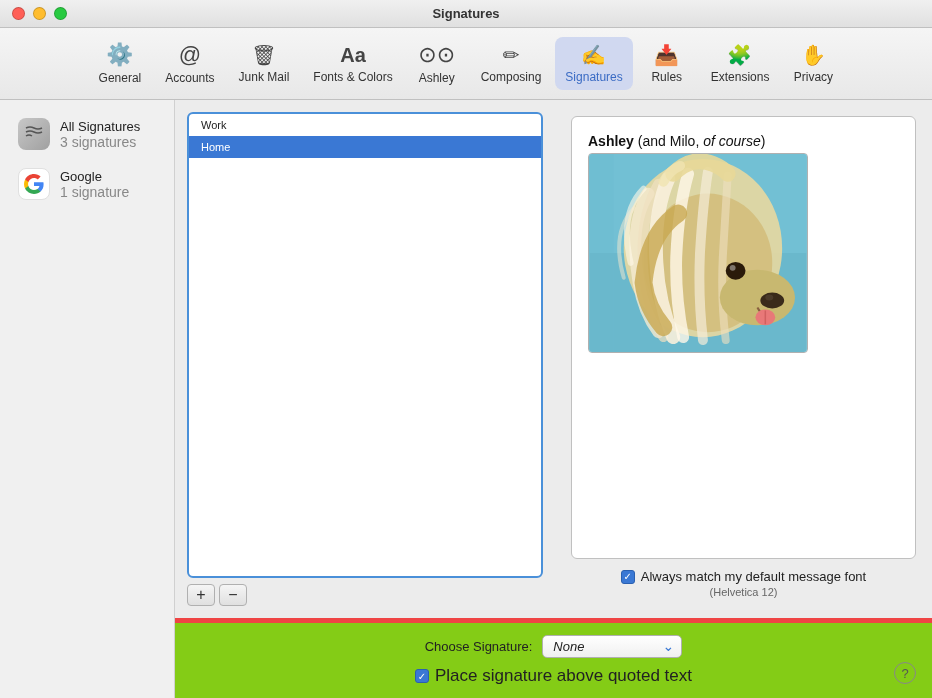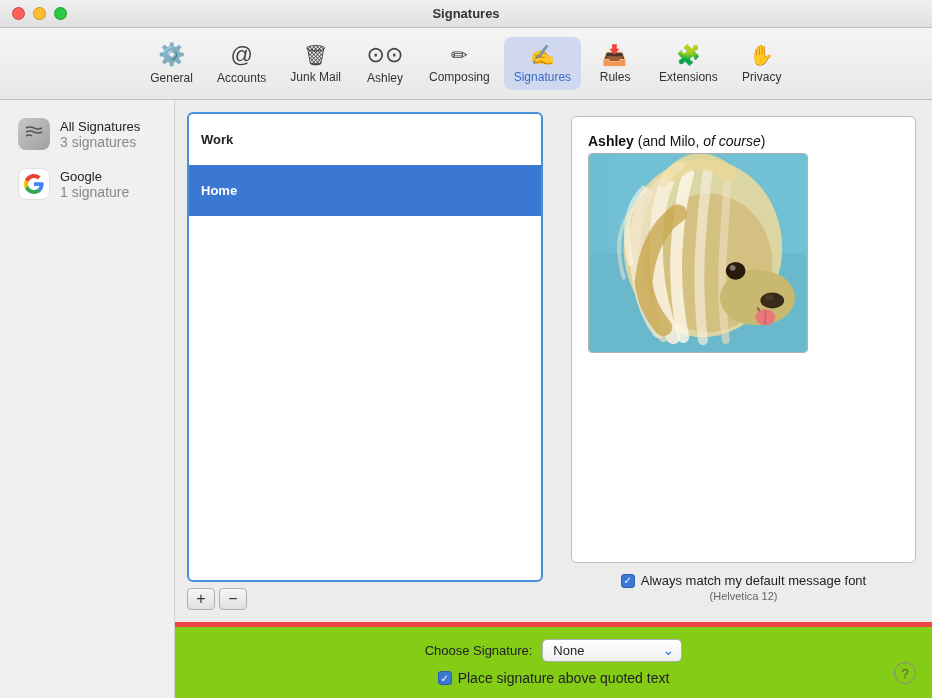--- a/index.html
+++ b/index.html
@@ -160,25 +160,24 @@
       flex-shrink: 0;
     }
     .signatures-list {
       flex: 1;
       background: white;
       border: 2px solid #4a90d9;
       border-radius: 6px;
       overflow: hidden;
     }
     .sig-item {
-      padding: 18px 12px;
-      font-size: 13px;
+      padding: 5px 12px;
+      font-size: 11px;
       cursor: pointer;
       color: #222;
-      font-weight: bold;
     }
     .sig-item.selected {
       background: #3a78d4;
       color: white;
     }
     .list-controls {
       display: flex;
       gap: 0;
       margin-top: 6px;
     }
@@ -279,41 +278,42 @@
       appearance: none;
       background: linear-gradient(to bottom, #ffffff, #f0f0f0);
       border: 1px solid #b0b0b0;
       border-radius: 5px;
       padding: 3px 28px 3px 10px;
       font-size: 13px;
       color: #222;
       cursor: pointer;
       position: relative;
       min-width: 140px;
+      font-style: italic;
     }
     .select-wrapper {
       position: relative;
       display: inline-block;
     }
     .select-wrapper::after {
       content: '⌄';
       position: absolute;
       right: 8px;
       top: 50%;
       transform: translateY(-55%);
       color: #3a78d4;
       font-size: 14px;
       pointer-events: none;
     }
     .place-sig-row {
       display: flex;
       align-items: center;
       gap: 6px;
     }
-    .place-sig-label { font-size: 14px; color: #222; }
+    .place-sig-label { font-size: 17px; color: #222; }
     .bottom-right {
       position: absolute;
       right: 16px;
       bottom: 14px;
     }
     .help-btn {
       width: 22px;
       height: 22px;
       border-radius: 50%;
       border: 1.5px solid #888;
@@ -350,20 +350,24 @@
     <span class="toolbar-icon">⚙️</span>
     <span class="toolbar-label">General</span>
   </div>
   <div class="toolbar-item">
     <span class="toolbar-icon">@</span>
     <span class="toolbar-label">Accounts</span>
   </div>
   <div class="toolbar-item">
     <span class="toolbar-icon" style="font-size:20px;">🗑</span>
     <span class="toolbar-label">Junk Mail</span>
+  </div>
+  <div class="toolbar-item">
+    <span class="toolbar-icon" style="font-size:20px; font-weight:bold;">Aa</span>
+    <span class="toolbar-label">Fonts &amp; Colors</span>
   </div>
   <div class="toolbar-item">
     <span class="toolbar-icon">⊙⊙</span>
     <span class="toolbar-label">Ashley</span>
   </div>
   <div class="toolbar-item">
     <span class="toolbar-icon" style="font-size:20px;">✏</span>
     <span class="toolbar-label">Composing</span>
   </div>
   <div class="toolbar-item active">

